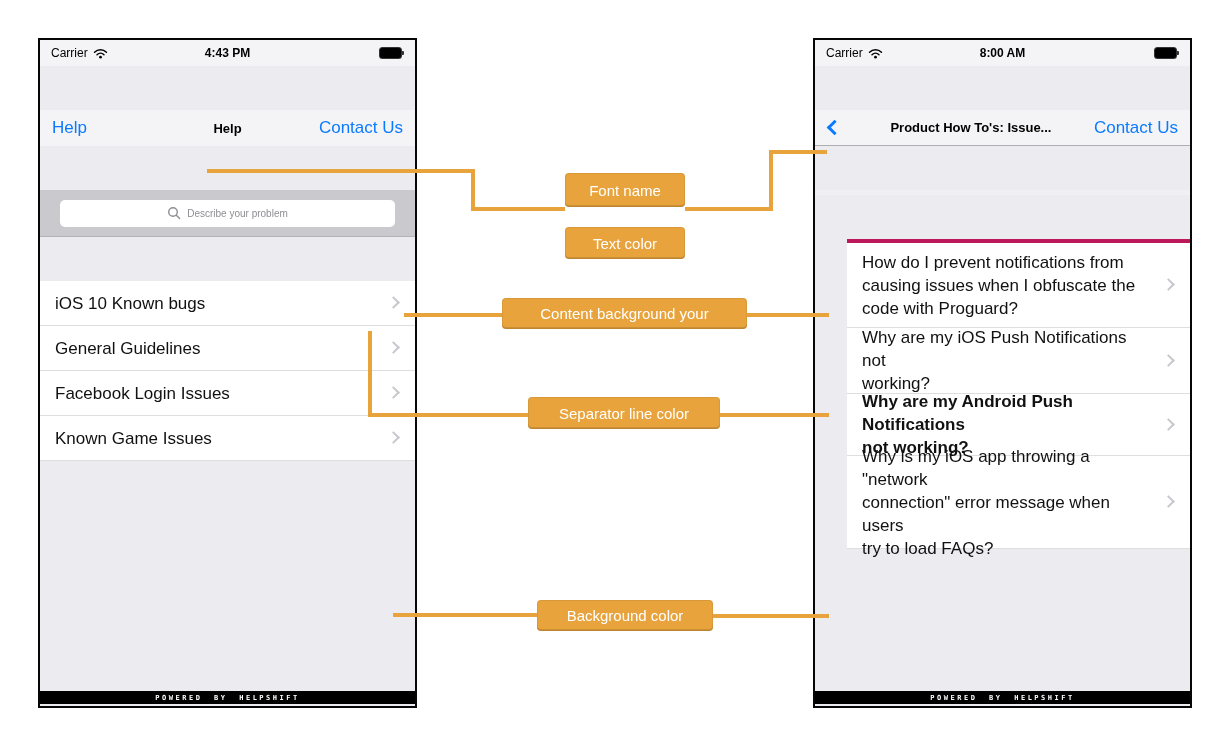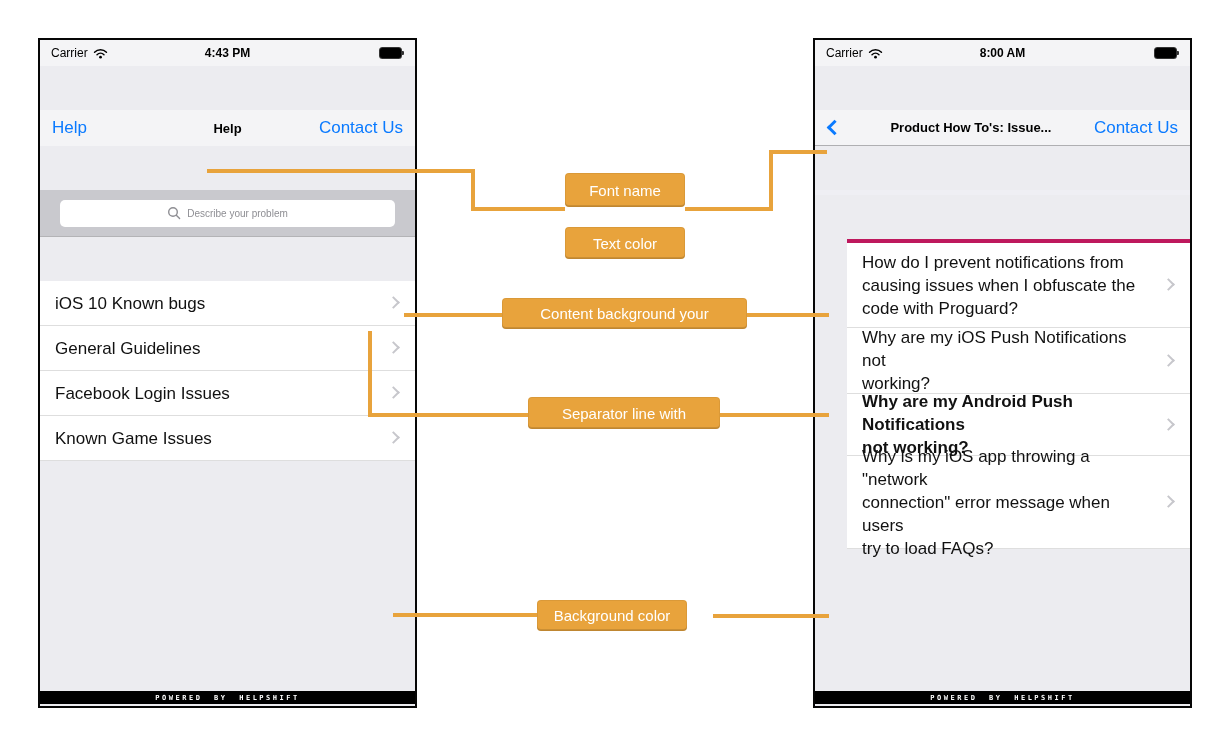--- a/index.html
+++ b/index.html
@@ -182,22 +182,22 @@
 
     <div class="filler"></div>
     <div class="powered">
       <span>POWERED BY HELPSHIFT</span>
     </div>
   </div>
 
   <div class="badge" style="left:565px;top:173px;width:120px;height:34px;">Font name</div>
   <div class="badge" style="left:565px;top:211px;width:120px;height:32px;margin-top:16px;">Text color</div>
   <div class="badge" style="left:502px;top:298px;width:245px;height:31px;">Content background your</div>
-  <div class="badge" style="left:528px;top:397px;width:192px;height:32px;">Separator line with</div>
-  <div class="badge" style="left:537px;top:600px;width:150px;height:31px;">Background color</div>
+  <div class="badge" style="left:528px;top:397px;width:192px;height:32px;">Separator line color</div>
+  <div class="badge" style="left:537px;top:600px;width:176px;height:31px;">Background color</div>
 
   <div class="conn" style="left:207px;top:169px;width:268px;height:4px;"></div>
   <div class="conn" style="left:471px;top:169px;width:4px;height:42px;"></div>
   <div class="conn" style="left:471px;top:207px;width:94px;height:4px;"></div>
 
   <div class="conn" style="left:685px;top:207px;width:88px;height:4px;"></div>
   <div class="conn" style="left:769px;top:150px;width:4px;height:61px;"></div>
   <div class="conn" style="left:769px;top:150px;width:58px;height:4px;"></div>
 
   <div class="conn" style="left:404px;top:313px;width:98px;height:4px;"></div>

